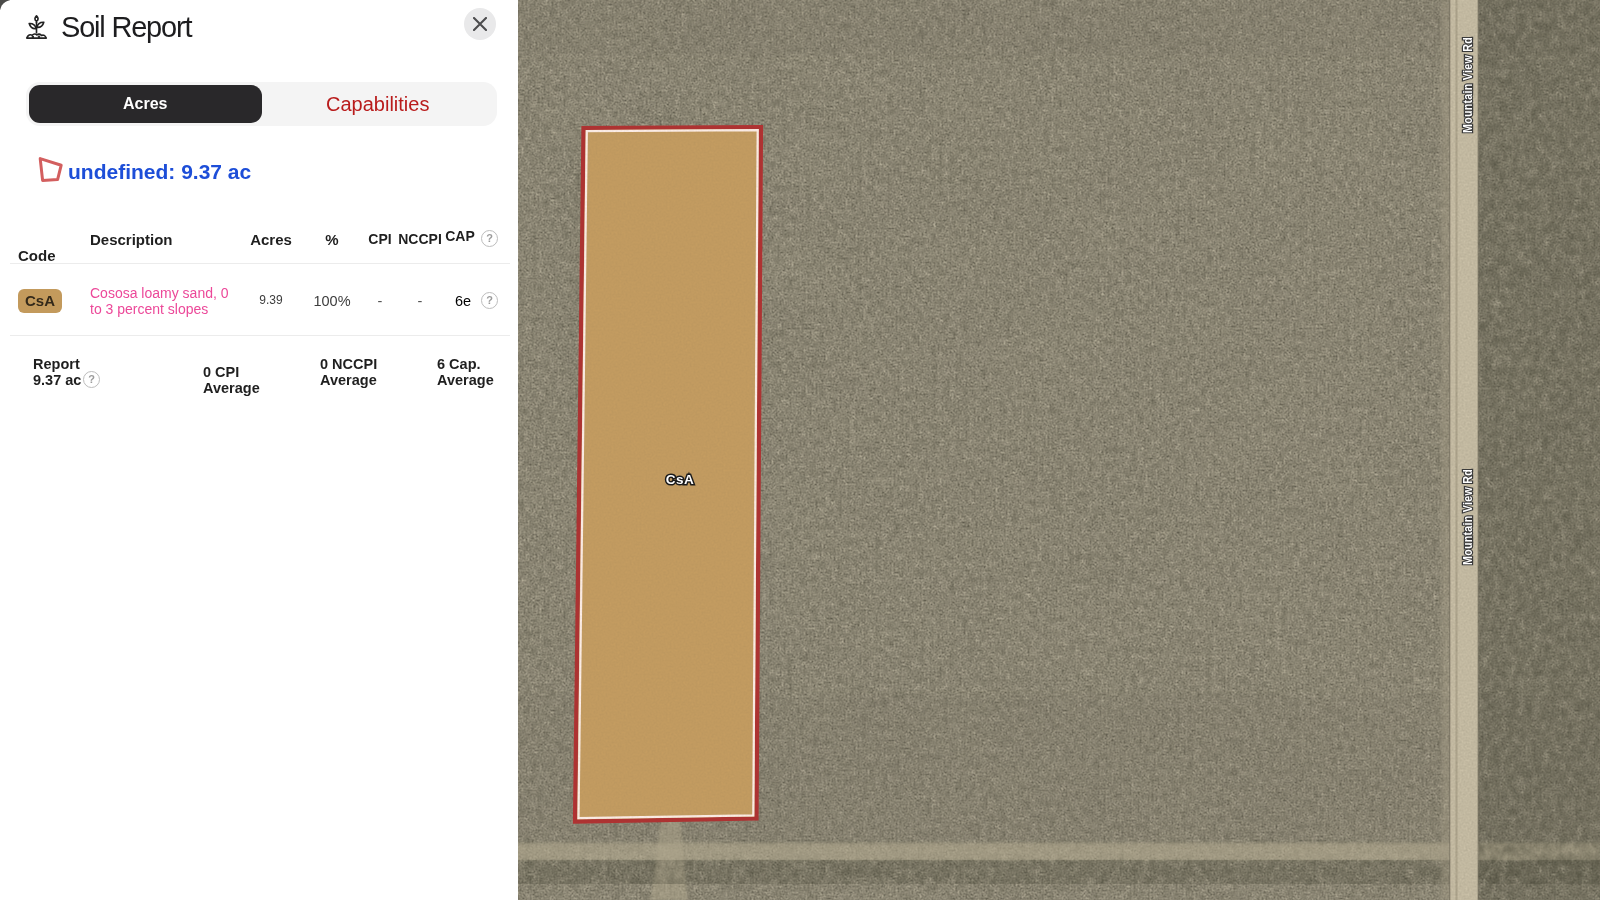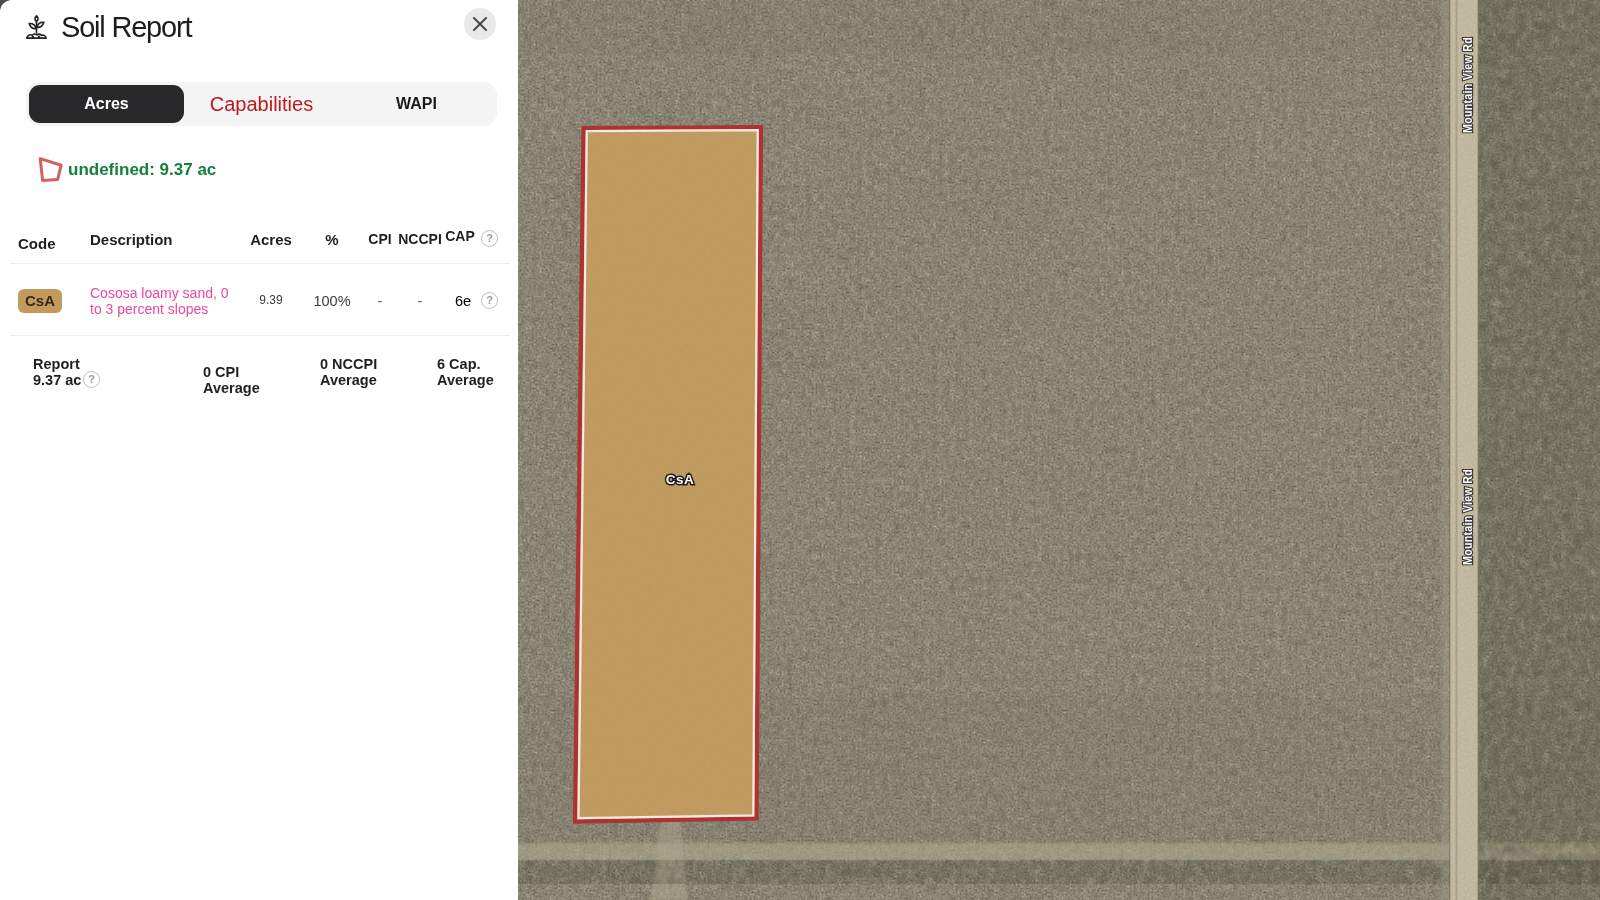--- a/index.html
+++ b/index.html
@@ -123,32 +123,31 @@
       <path d="M1,1 L13,13 M13,1 L1,13" stroke="#4c4c4e" stroke-width="2.1" stroke-linecap="round"></path>
     </svg>
   </div>
 
   <div class="abs" style="left:26px;top:82px;width:471px;height:44px;background:#f4f4f4;border-radius:14px;display:flex;align-items:center;padding:3px">
 
     <div style="flex:1;height:38px;background:#29282a;border-radius:11px;display:flex;align-items:center;justify-content:center;color:#ffffff;font-size:16px;font-weight:bold">Acres</div>
 
     <div style="flex:1;height:38px;display:flex;align-items:center;justify-content:center;color:#b91c1c;font-size:20px;font-weight:normal">Capabilities</div>
 
-    <div style="flex:1;height:38px;display:flex;align-items:center;justify-content:center;color:#1b1b1d;font-size:16px;font-weight:bold">WAPI</div>
   </div>
 
   <svg class="abs" style="left:38px;top:155px" width="26" height="27" viewBox="0 0 26 27">
     <path d="M2.2,3.6 L23.2,10.2 L19.6,24.6 L4.6,25.4 Z" fill="none" stroke="#d35f5f" stroke-width="3" stroke-linejoin="round"></path>
   </svg>
 
-  <div class="abs" style="left:68px;top:160px;font-size:17px;font-weight:bold;color:#15803d">undefined: 9.37 ac</div>
+  <div class="abs" style="left:68px;top:160px;font-size:21px;font-weight:bold;color:#1d4ed8">undefined: 9.37 ac</div>
 
   <div class="abs" style="left:0;top:226px;width:518px;height:30px;font-size:15px;font-weight:bold;color:#1f1f1f">
 
-    <span class="abs" style="left:18px;top:9px">Code</span>
+    <span class="abs" style="left:18px;top:21px">Code</span>
 
     <span class="abs" style="left:90px;top:5px">Description</span>
 
     <span class="abs" style="left:271px;top:5px;transform:translateX(-50%)">Acres</span>
 
     <span class="abs" style="left:332px;top:5px;transform:translateX(-50%)">%</span>
 
     <span class="abs" style="left:380px;top:5px;transform:translateX(-50%);font-size:14px">CPI</span>
 
     <span class="abs" style="left:420px;top:5px;transform:translateX(-50%);font-size:14px">NCCPI</span>

